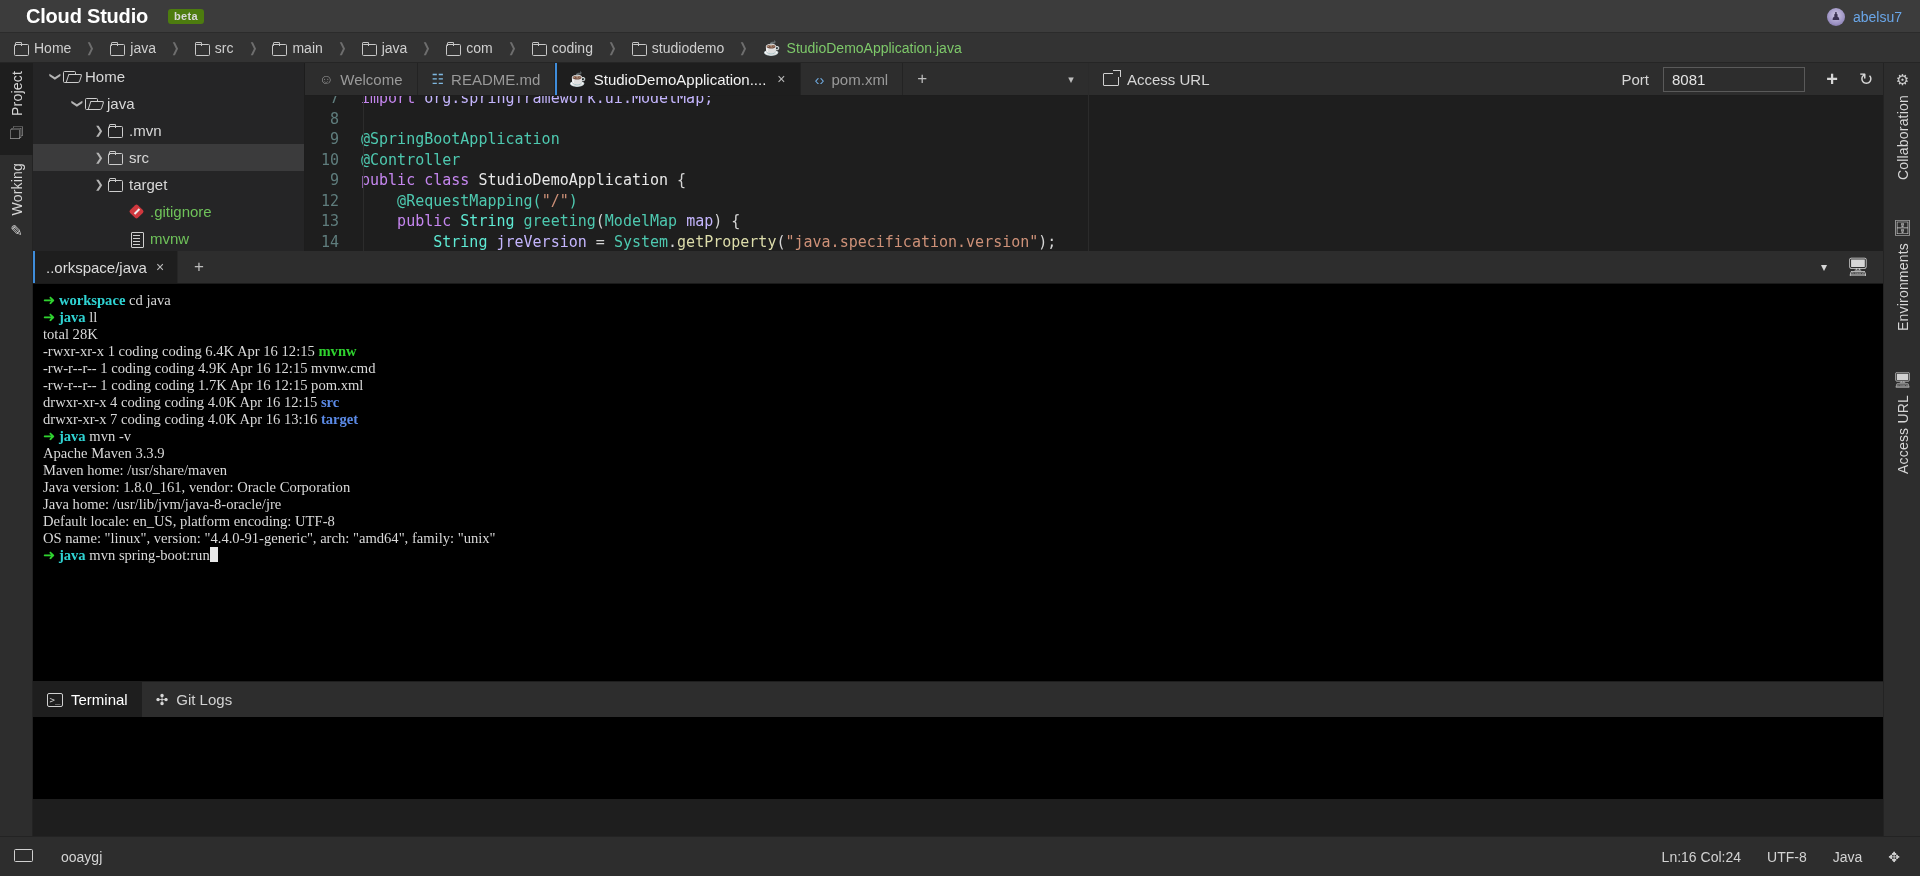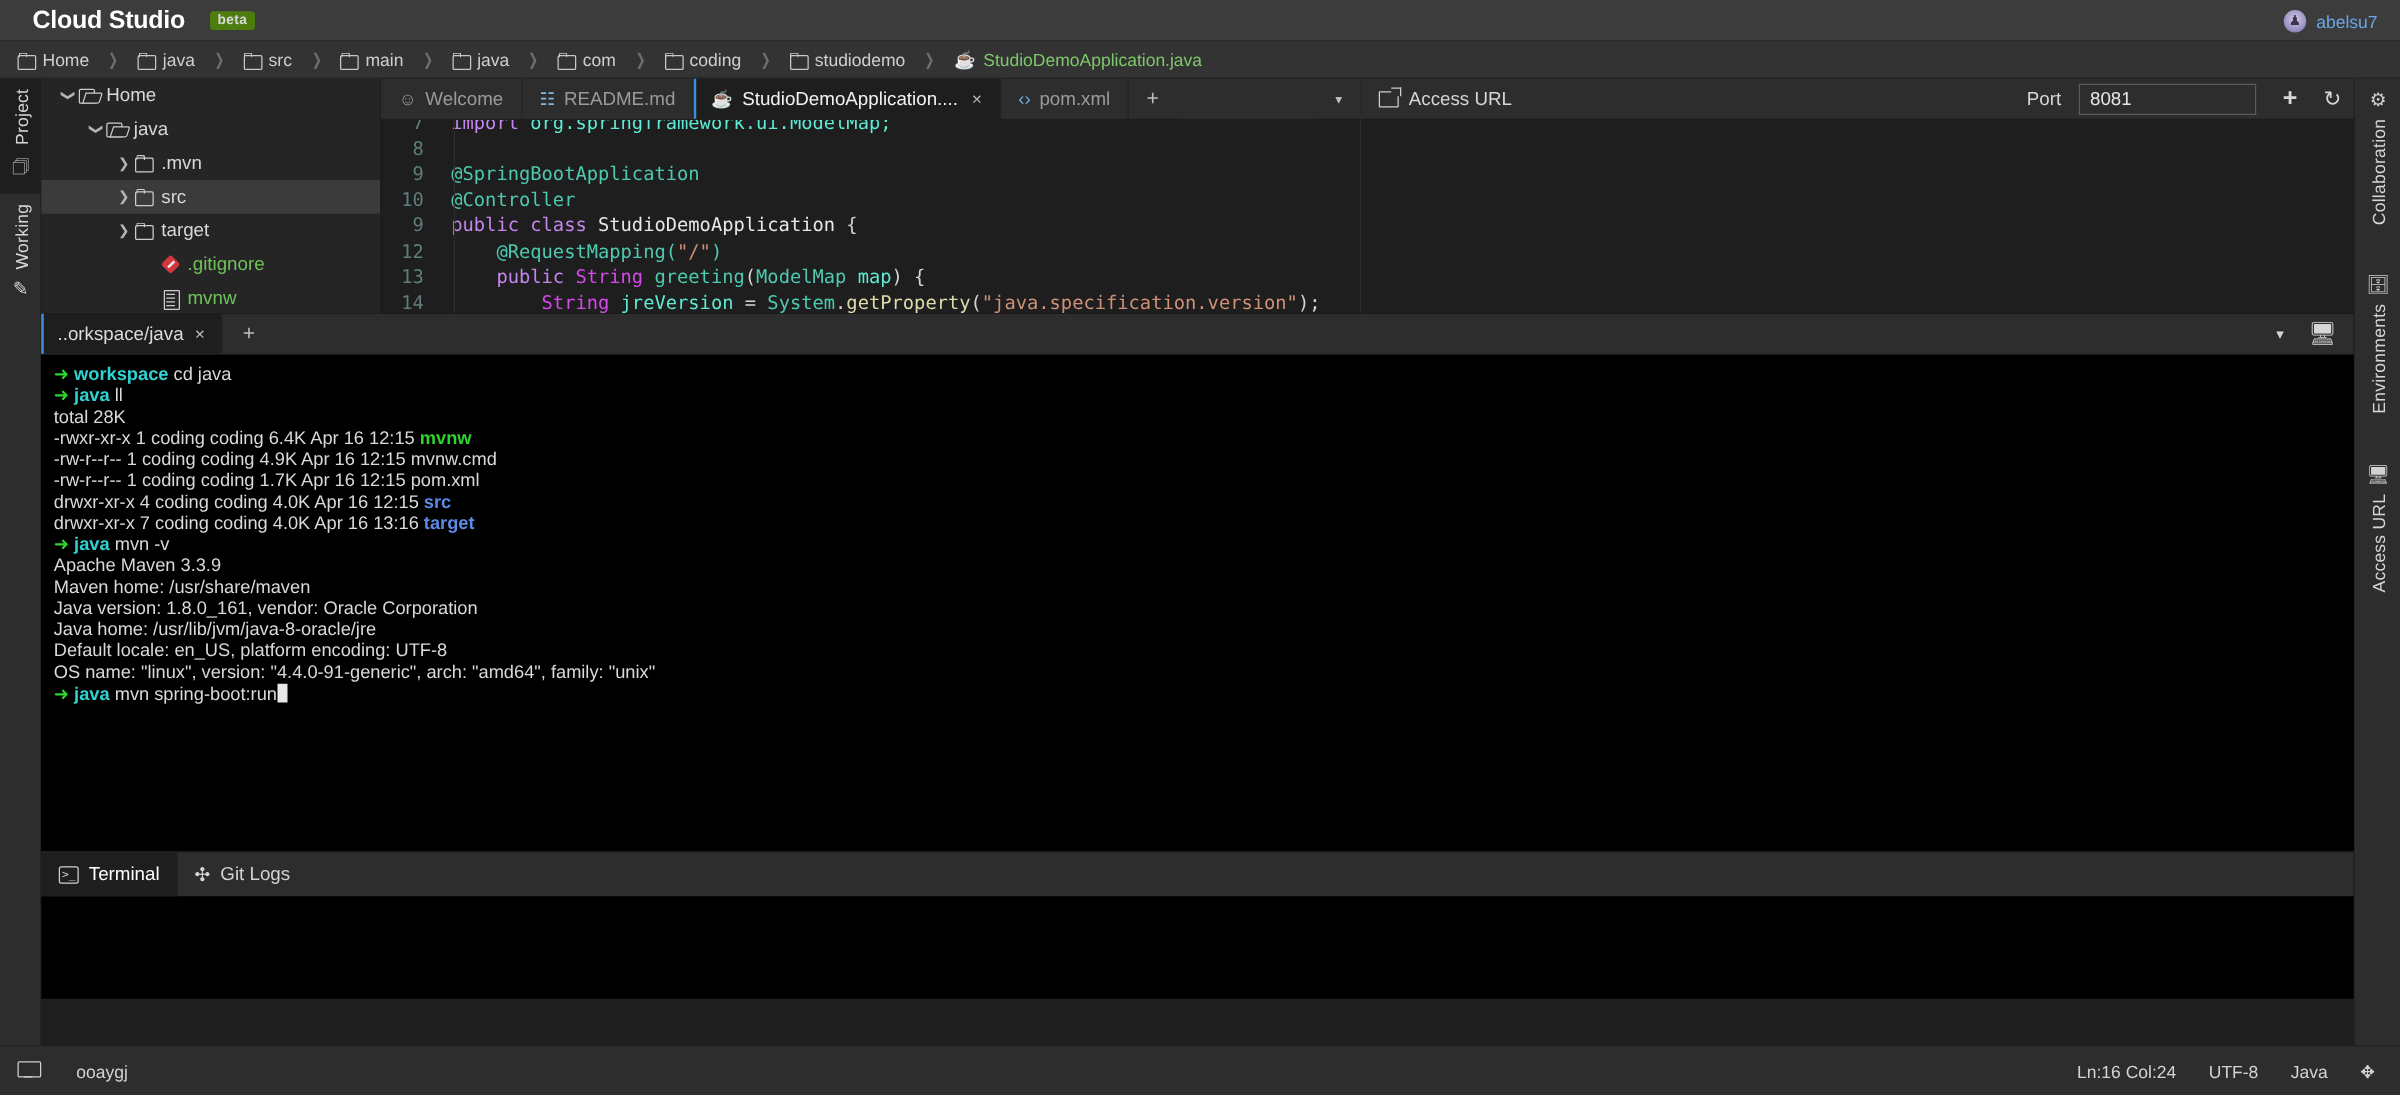--- a/index.html
+++ b/index.html
@@ -192,23 +192,23 @@
     user-select: none;
   }
   .gutter-sep {
     position: absolute; left: 58px; top: 0; bottom: 0; width: 1px; background: #2c2c2c;
   }
   .ctext { padding-left: 10px; }
   .k-anno { color: #4ec9b0; }
   .k-kw { color: #c586ef; text-align: center; }
   .k-cls { color: #e8e8e8; }
   .k-type { color: #4ec9b0; }
-  .k-fn { color: #d946ef; text-align: center; }
+  .k-fn { color: #5eead4; text-align: center; }
   .k-str { color: #ce9178; }
-  .k-var { color: #5eead4; }
+  .k-var { color: #c4b5fd; }
   .k-plain { color: #d4d4d4; }
   .k-id { color: #dcdcaa; }
 
   
   .access-panel {
     position: absolute; top: 63px; left: 1088px; width: 795px; height: 188px;
     background: #1e1e1e; border-left: 1px solid #2b2b2b;
   }
   .access-head {
     height: 33px; background: #2d2d2d; display: flex; align-items: center;
@@ -255,21 +255,21 @@
   .term-tab .tclose { color: #bdbdbd; font-size: 14px; }
   .term-add {
     width: 42px; display: flex; align-items: center; justify-content: center;
     color: #bdbdbd; font-size: 17px; cursor: pointer;
   }
   .term-head-right {
     margin-left: auto; display: flex; align-items: center;
   }
   .term-body {
     height: 515px; background: #000000; padding: 8px 16px 0 10px;
-    font-family: Liberation Sans, sans-serif; font-size: 14.6px; line-height: 17px;
+    font-family: Liberation Serif, serif; font-size: 14.6px; line-height: 17px;
     color: #d6d6d6; overflow: hidden; white-space: pre;
   }
   .t-green { color: #2fd32f; }
   .t-cyan { color: #2fd3d3; font-weight: bold; }
   .t-white { color: #d9d9d9; }
   .t-bluefile { color: #5b8ae6; font-weight: bold; }
   .t-greenfile { color: #2fd32f; font-weight: bold; }
   .cursor-blk {
     display: inline-block; width: 8px; height: 15px; background: #e8e8e8;
     vertical-align: -2px;

